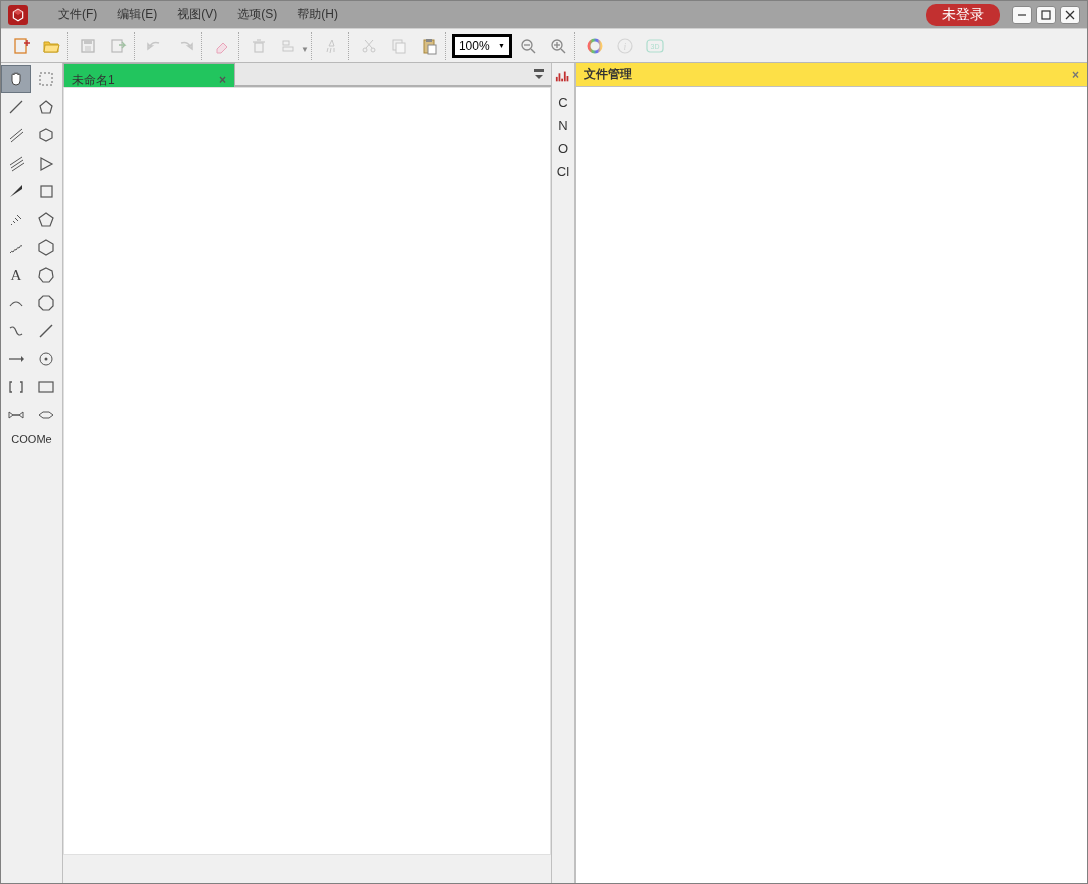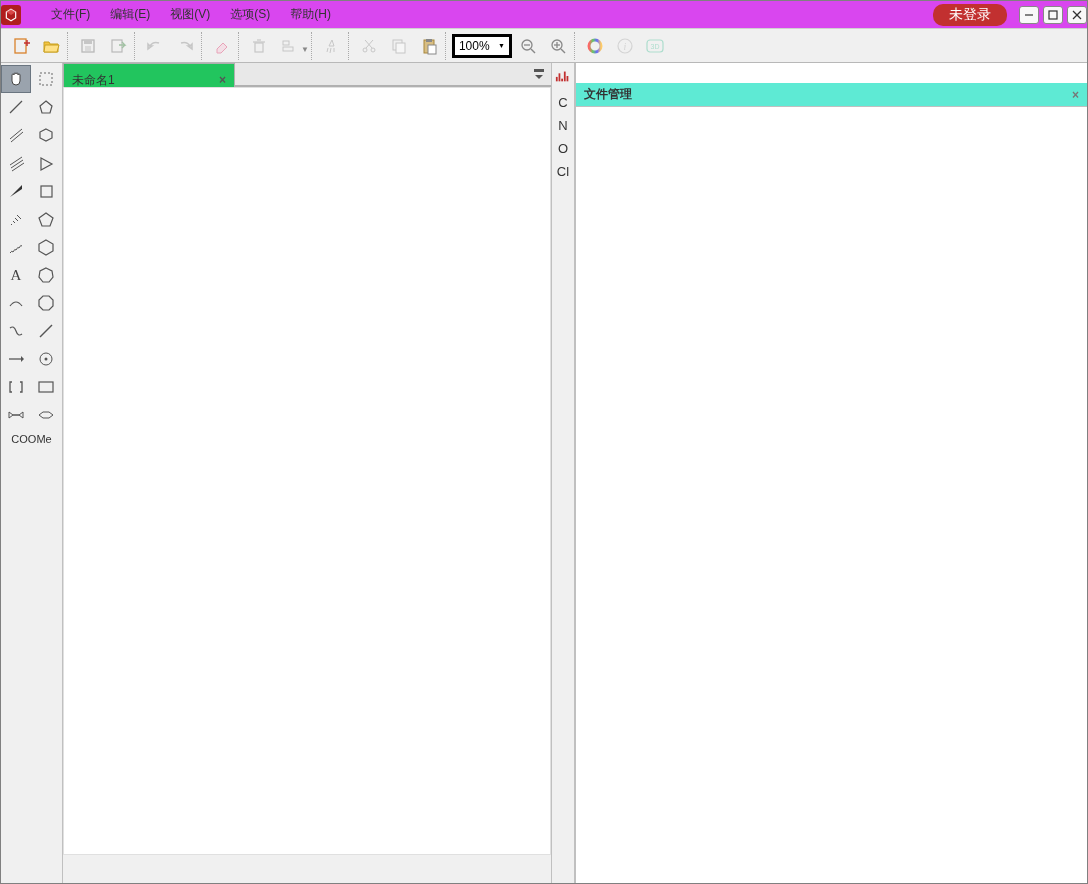--- a/index.html
+++ b/index.html
@@ -7,24 +7,24 @@
   font-family: "Microsoft YaHei", "SimSun", sans-serif;
   font-size: 12px;
   background: #f0f0f0;
   width: 1088px;
   height: 884px;
   overflow: hidden;
   border: 1px solid #808080;
 }
 .menubar {
   height: 28px;
-  background: #d946ef;
-  display: flex;
-  align-items: center;
-  padding: 0 0;
+  background: #a3a3a3;
+  display: flex;
+  align-items: center;
+  padding: 0 7px;
   border-bottom: 1px solid #d0d0d0;
 }
 .app-icon {
   width: 20px;
   height: 20px;
   background: #b01e1e;
   border-radius: 3px;
   margin-right: 20px;
   display: flex;
   align-items: center;
@@ -202,26 +202,25 @@
 }
 .right-panel {
   width: 512px;
   background: #fff;
   border-left: 1px solid #c0c0c0;
   display: flex;
   flex-direction: column;
 }
 .panel-header {
   height: 24px;
-  background: #5eead4;
+  background: #fde047;
   border-bottom: 1px solid #c0c0c0;
   display: flex;
   align-items: center;
   padding: 0 8px;
-  margin-top: 20px;
 }
 .panel-title { flex: 1; color: #333; font-weight: bold; }
 .panel-close { cursor: pointer; color: #777; font-weight: bold; }
 svg { display: block; }
 </style>
 </head>
 <body>
 
 <div class="menubar">
   <div class="app-icon">

